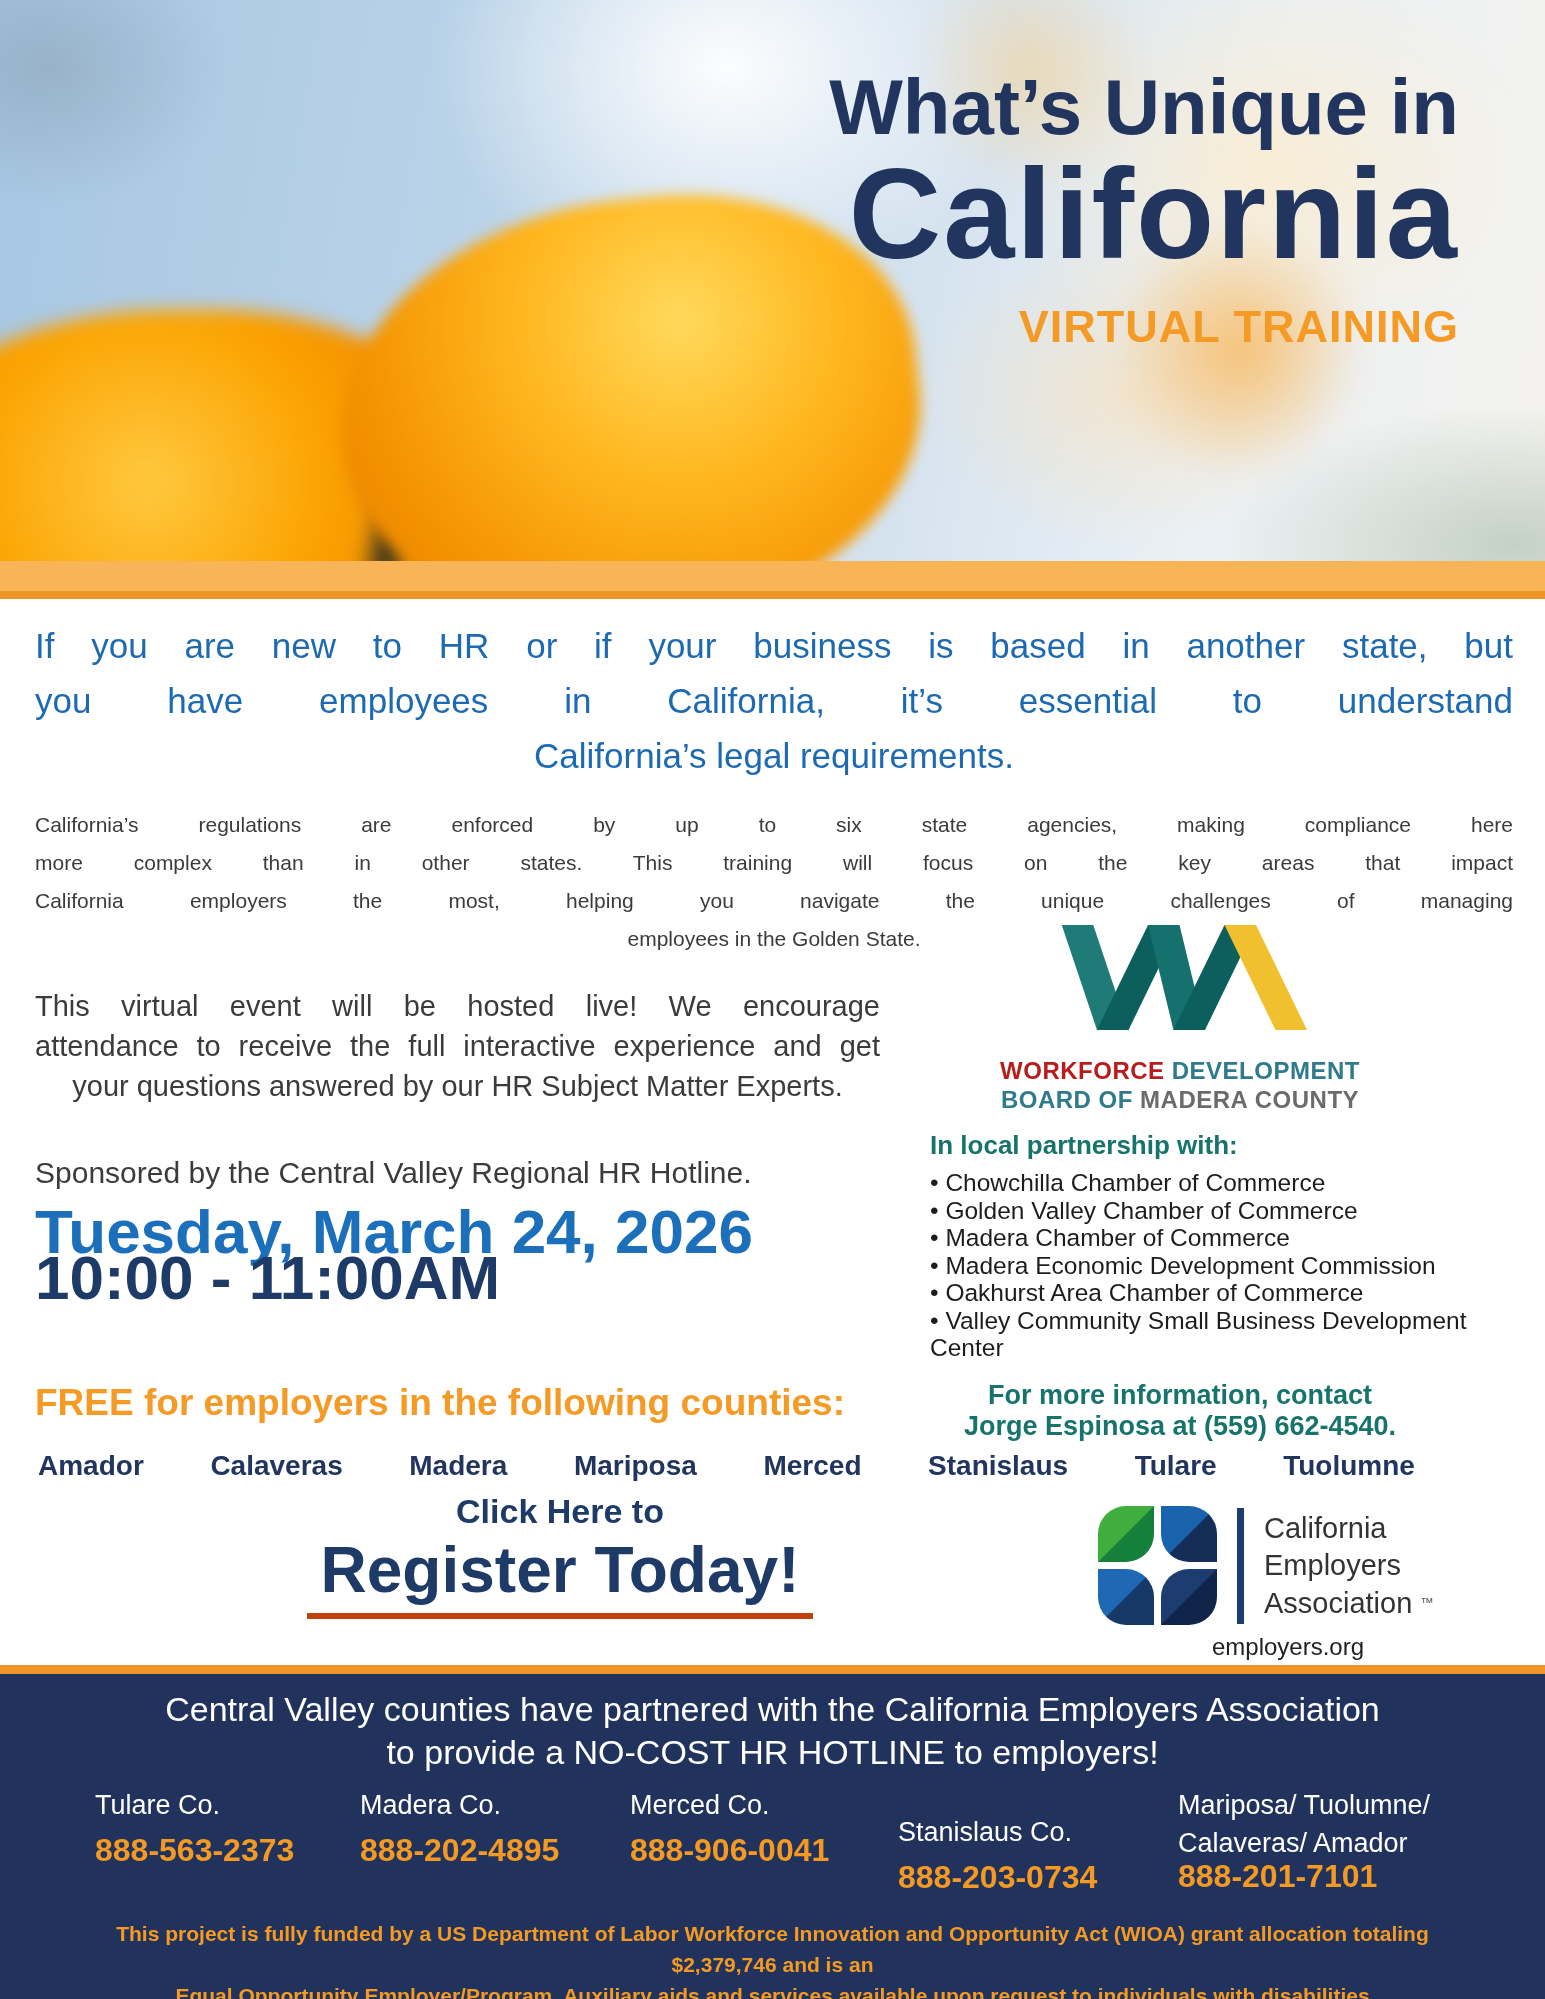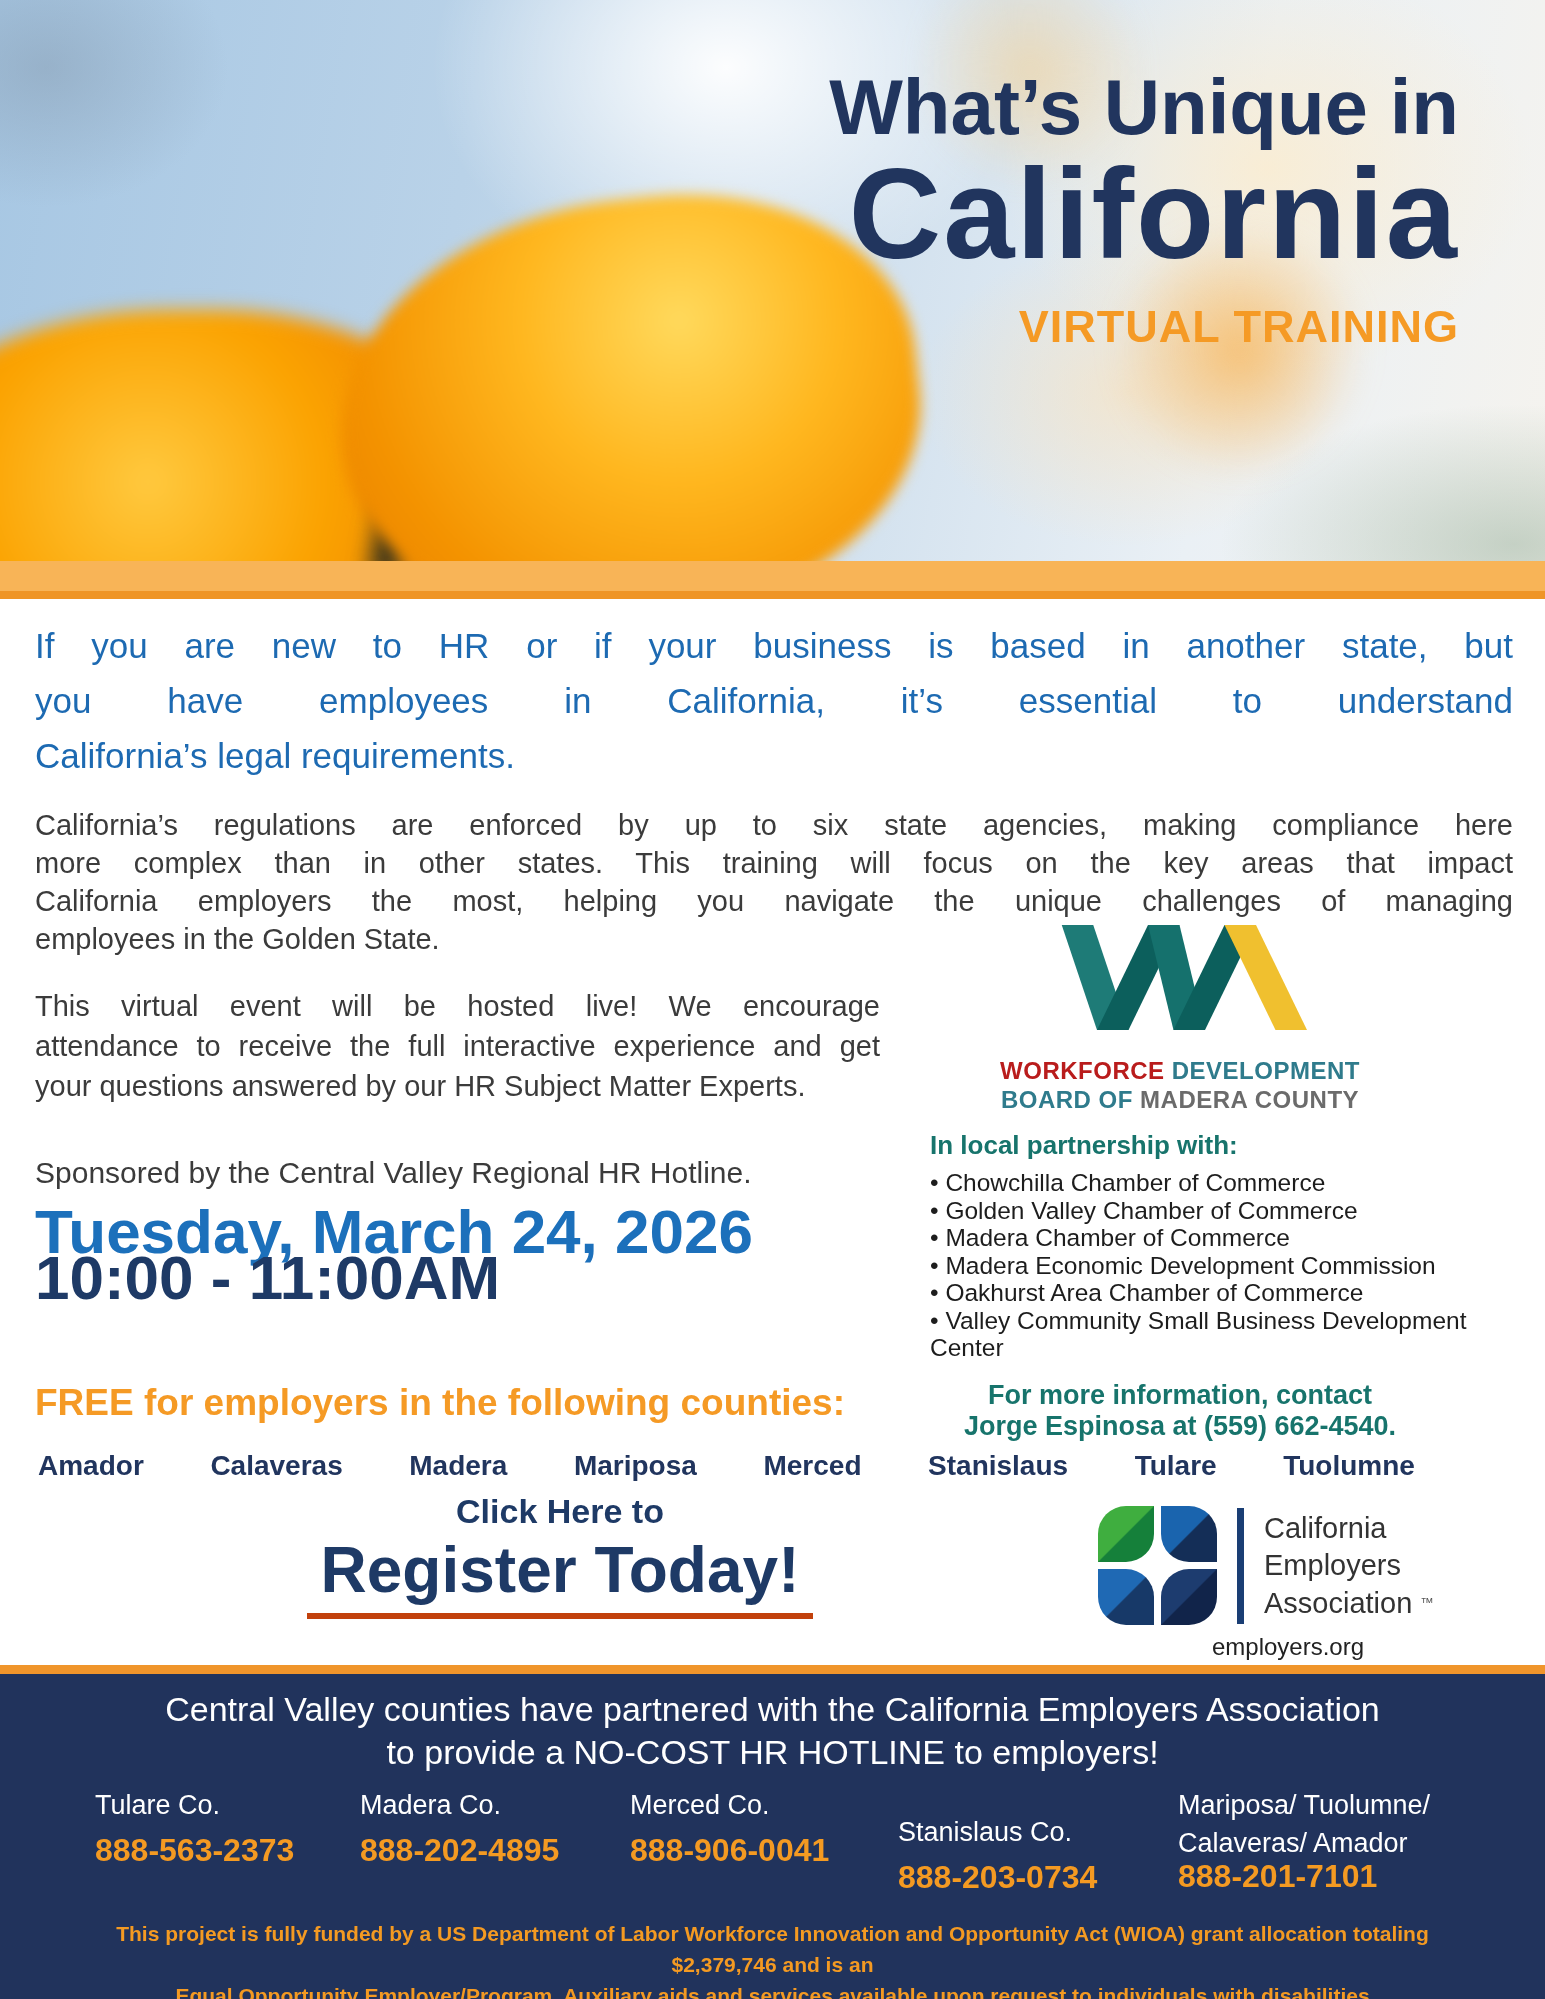--- a/index.html
+++ b/index.html
@@ -35,23 +35,23 @@
   .h-line1{ font-size:78px; font-weight:600; color:#21355E; letter-spacing:0; }
   .h-line2{ font-size:128px; font-weight:700; color:#21355E; letter-spacing:2px; margin-top:-8px; line-height:1.08; }
   .h-line3{ font-size:45px; font-weight:700; color:#F59A25; letter-spacing:1px; margin-top:18px; }
 
   .band-light{ position:absolute; left:0; top:561px; width:1545px; height:30px; background:#F8B457; }
   .band-dark{ position:absolute; left:0; top:591px; width:1545px; height:8px; background:#EF9526; }
 
   
   .jpara{ position:absolute; left:35px; }
   .jline{ text-align:justify; text-align-last:justify; }
-  .lline{ text-align:left; }
+  .lline{ text-align:center; }
   .intro{ top:618px; width:1478px; font-size:35px; line-height:55px; color:#1D6AB2; }
-  .body1{ top:806px; width:1478px; font-size:29px; line-height:38px; color:#3B3B3B; }
+  .body1{ top:806px; width:1478px; font-size:21px; line-height:38px; color:#3B3B3B; }
   .body2{ top:986px; width:845px; font-size:29px; line-height:40px; color:#3B3B3B; }
   .sponsored{ position:absolute; left:35px; top:1156px; font-size:30px; color:#3B3B3B; }
   .date{ position:absolute; left:35px; top:1196px; font-size:62px; font-weight:700; color:#1C70BB; }
   .time{ position:absolute; left:35px; top:1242px; font-size:62px; font-weight:700; color:#1E3A66; }
   .free{ position:absolute; left:35px; top:1382px; font-size:37px; font-weight:700; color:#F59A25; }
   .counties{ position:absolute; left:38px; top:1450px; width:1377px; display:flex; justify-content:space-between;
     font-size:28px; font-weight:700; color:#21355E; }
 
   .register{ position:absolute; left:60px; top:1492px; width:1000px; text-align:center; color:#1E3A66; cursor:pointer; }
   .reg1{ font-size:34px; font-weight:700; }

